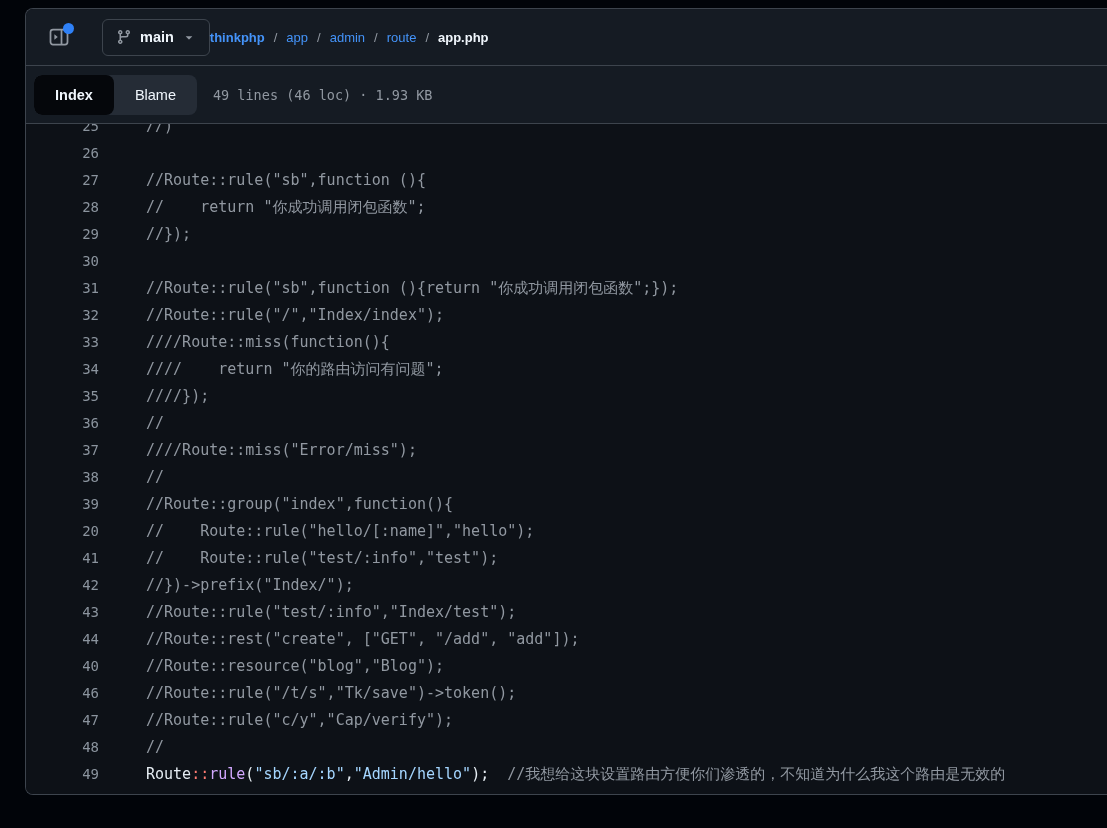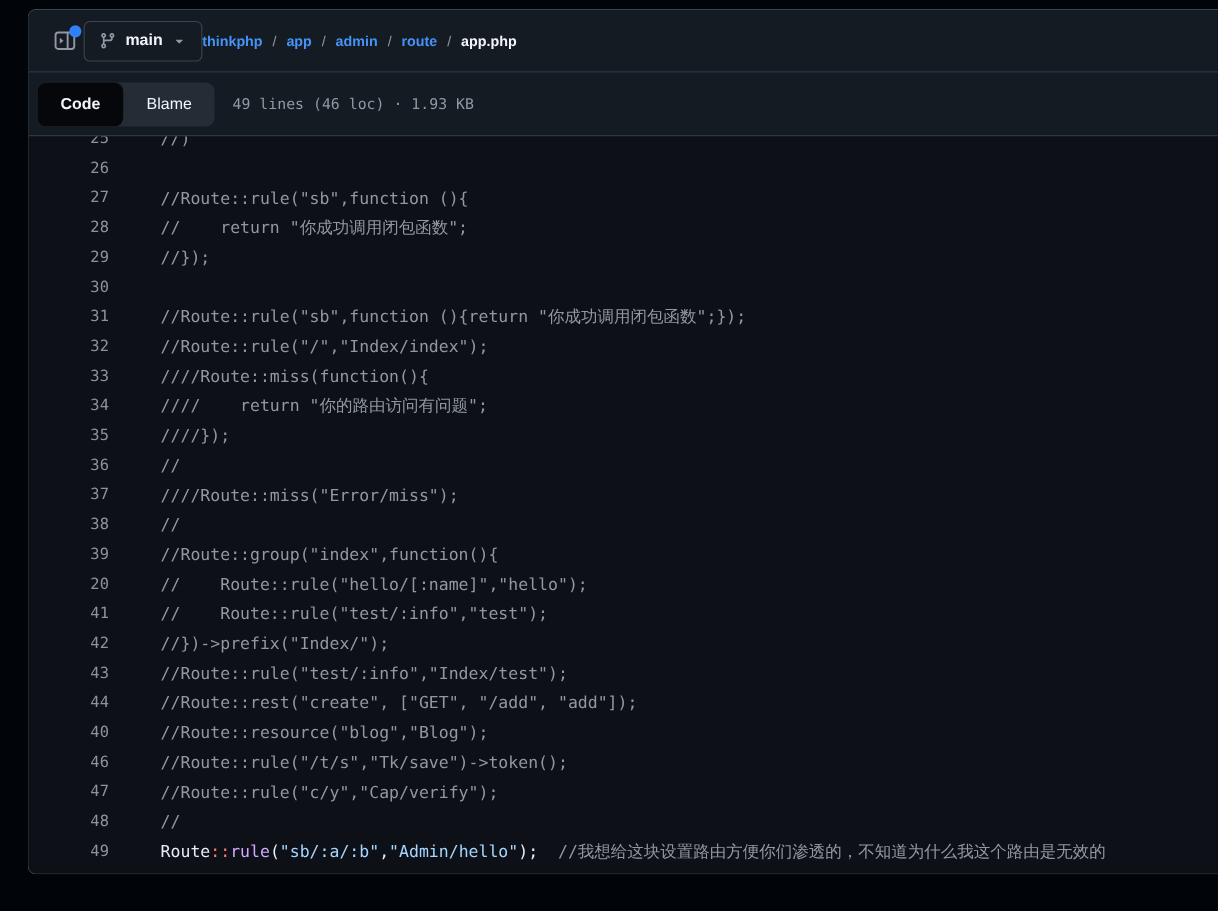--- a/index.html
+++ b/index.html
@@ -30,40 +30,41 @@
     display:flex; align-items:center; justify-content:center;
     position:relative; background:transparent; border:none; cursor:pointer;
     border-radius:6px;
   }
   .notif-dot {
     position:absolute; top:1px; right:2px;
     width:11px; height:11px; border-radius:50%;
     background: var(--accent_dot, #2f81f7);
   }
   .branch-btn {
+    margin-left:26px;
     height:37px;
     display:flex; align-items:center; gap:8px;
     padding:0 13px;
     background:transparent;
     border:1px solid var(--border, #3d444d);
     border-radius:6px;
     cursor:pointer;
   }
   .branch-btn .branch-label {
     color: var(--text, #f0f6fc);
     font-size:14.5px; font-weight:bold;
   }
   .breadcrumb {
     font-size:13px;
     display:flex; align-items:flex-start;
     white-space:pre;
   }
   .breadcrumb a { text-decoration:none; cursor:pointer; }
   .bc-repo  { color: var(--link, #4493f8); font-weight:600; }
-  .bc-link  { color: var(--link, #4493f8); font-weight:700; }
+  .bc-link  { color: var(--link, #4493f8); font-weight:400; }
   .bc-sep   { color: var(--muted, #9198a1); padding:0 9px; }
   .bc-file  { color: var(--text, #f0f6fc); font-weight:bold; }
 
   .blob-toolbar {
     height:58px;
     background: var(--panel_bg, #151b23);
     border-bottom:1px solid var(--border, #3d444d);
     display:flex; align-items:center;
     padding:0 8px;
   }
@@ -160,21 +161,21 @@
       <a class="bc-link">admin</a>
       <span class="bc-sep">/</span>
       <a class="bc-link">route</a>
       <span class="bc-sep">/</span>
       <span class="bc-file">app.php</span>
     </nav>
   </div>
 
   <div class="blob-toolbar">
     <div class="seg-control">
-      <button class="seg-tab active">Code</button>
+      <button class="seg-tab active">Index</button>
       <button class="seg-tab">Blame</button>
     </div>
     <span class="file-info">49 lines (46 loc) · 1.93 KB</span>
   </div>
 
   <div class="code-panel">
     <div class="code-lines">
         <div class="code-row">
           <span class="ln">25</span>
           <span class="lc"><span class="seg-c">//)</span></span>

